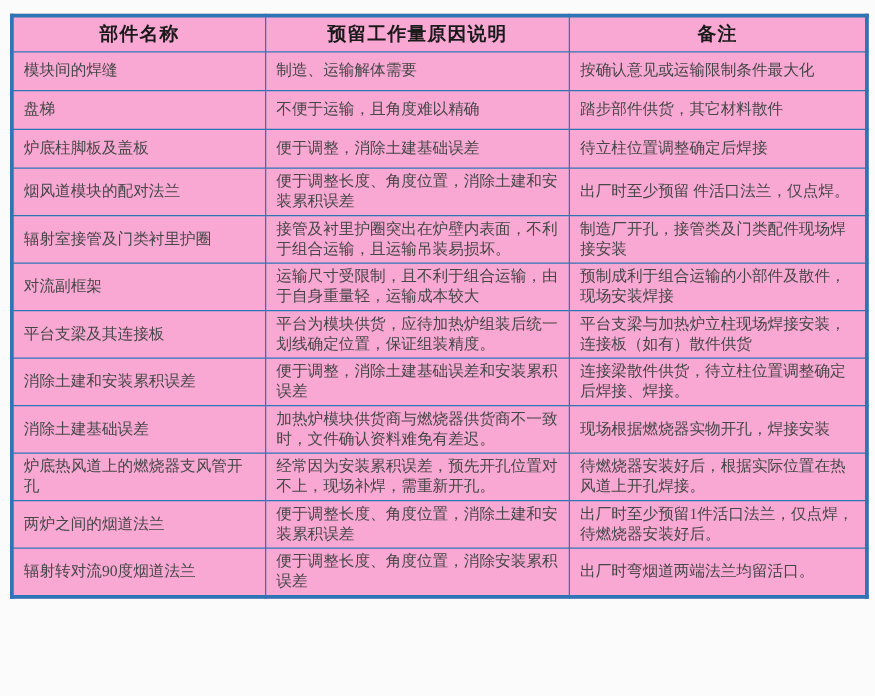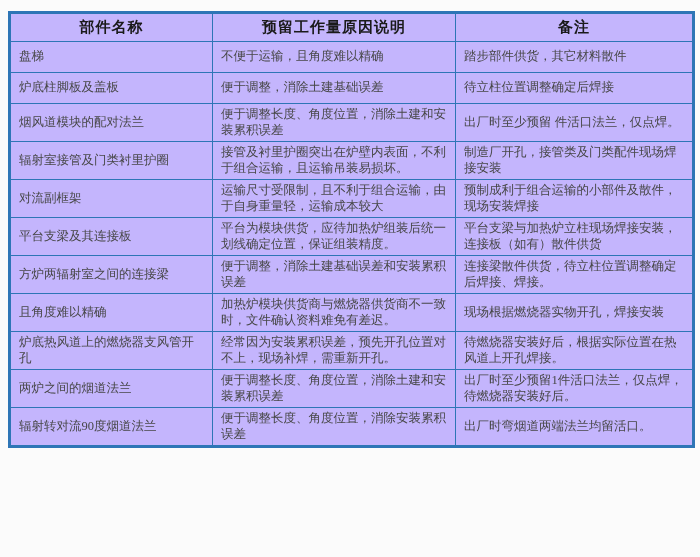--- a/index.html
+++ b/index.html
@@ -13,21 +13,21 @@
     height: 557px;
     box-sizing: border-box;
     padding: 11px 8px 0 8px;
     background: #fbfbfb;
     overflow: hidden;
   }
   table.spec-table {
     width: 684px;
     border-collapse: collapse;
     table-layout: fixed;
-    background: #c4b5fd;
+    background: #f9a8d4;
     border: 3px solid #2E75B6;
   }
   table.spec-table th,
   table.spec-table td {
     border: 1.5px solid #2E75B6;
     vertical-align: middle;
     box-sizing: border-box;
   }
   table.spec-table th {
     height: 29px;
@@ -61,20 +61,25 @@
         <col class="c3">
     </colgroup>
     <thead>
       <tr>
         <th>部件名称</th>
         <th>预留工作量原因说明</th>
         <th>备注</th>
       </tr>
     </thead>
     <tbody id="table-body">
+  <tr>
+    <td>模块间的焊缝</td>
+    <td>制造、运输解体需要</td>
+    <td>按确认意见或运输限制条件最大化</td>
+  </tr>
 
   <tr>
     <td>盘梯</td>
     <td>不便于运输，且角度难以精确</td>
     <td>踏步部件供货，其它材料散件</td>
   </tr>
 
   <tr>
     <td>炉底柱脚板及盖板</td>
     <td>便于调整，消除土建基础误差</td>
@@ -100,27 +105,27 @@
     <td>预制成利于组合运输的小部件及散件，现场安装焊接</td>
   </tr>
 
   <tr>
     <td>平台支梁及其连接板</td>
     <td>平台为模块供货，应待加热炉组装后统一划线确定位置，保证组装精度。</td>
     <td>平台支梁与加热炉立柱现场焊接安装，连接板（如有）散件供货</td>
   </tr>
 
   <tr>
-    <td>方炉两辐射室之间的连接梁</td>
+    <td>消除土建和安装累积误差</td>
     <td>便于调整，消除土建基础误差和安装累积误差</td>
     <td>连接梁散件供货，待立柱位置调整确定后焊接、焊接。</td>
   </tr>
 
   <tr>
-    <td>且角度难以精确</td>
+    <td>消除土建基础误差</td>
     <td>加热炉模块供货商与燃烧器供货商不一致时，文件确认资料难免有差迟。</td>
     <td>现场根据燃烧器实物开孔，焊接安装</td>
   </tr>
 
   <tr>
     <td>炉底热风道上的燃烧器支风管开孔</td>
     <td>经常因为安装累积误差，预先开孔位置对不上，现场补焊，需重新开孔。</td>
     <td>待燃烧器安装好后，根据实际位置在热风道上开孔焊接。</td>
   </tr>
 

